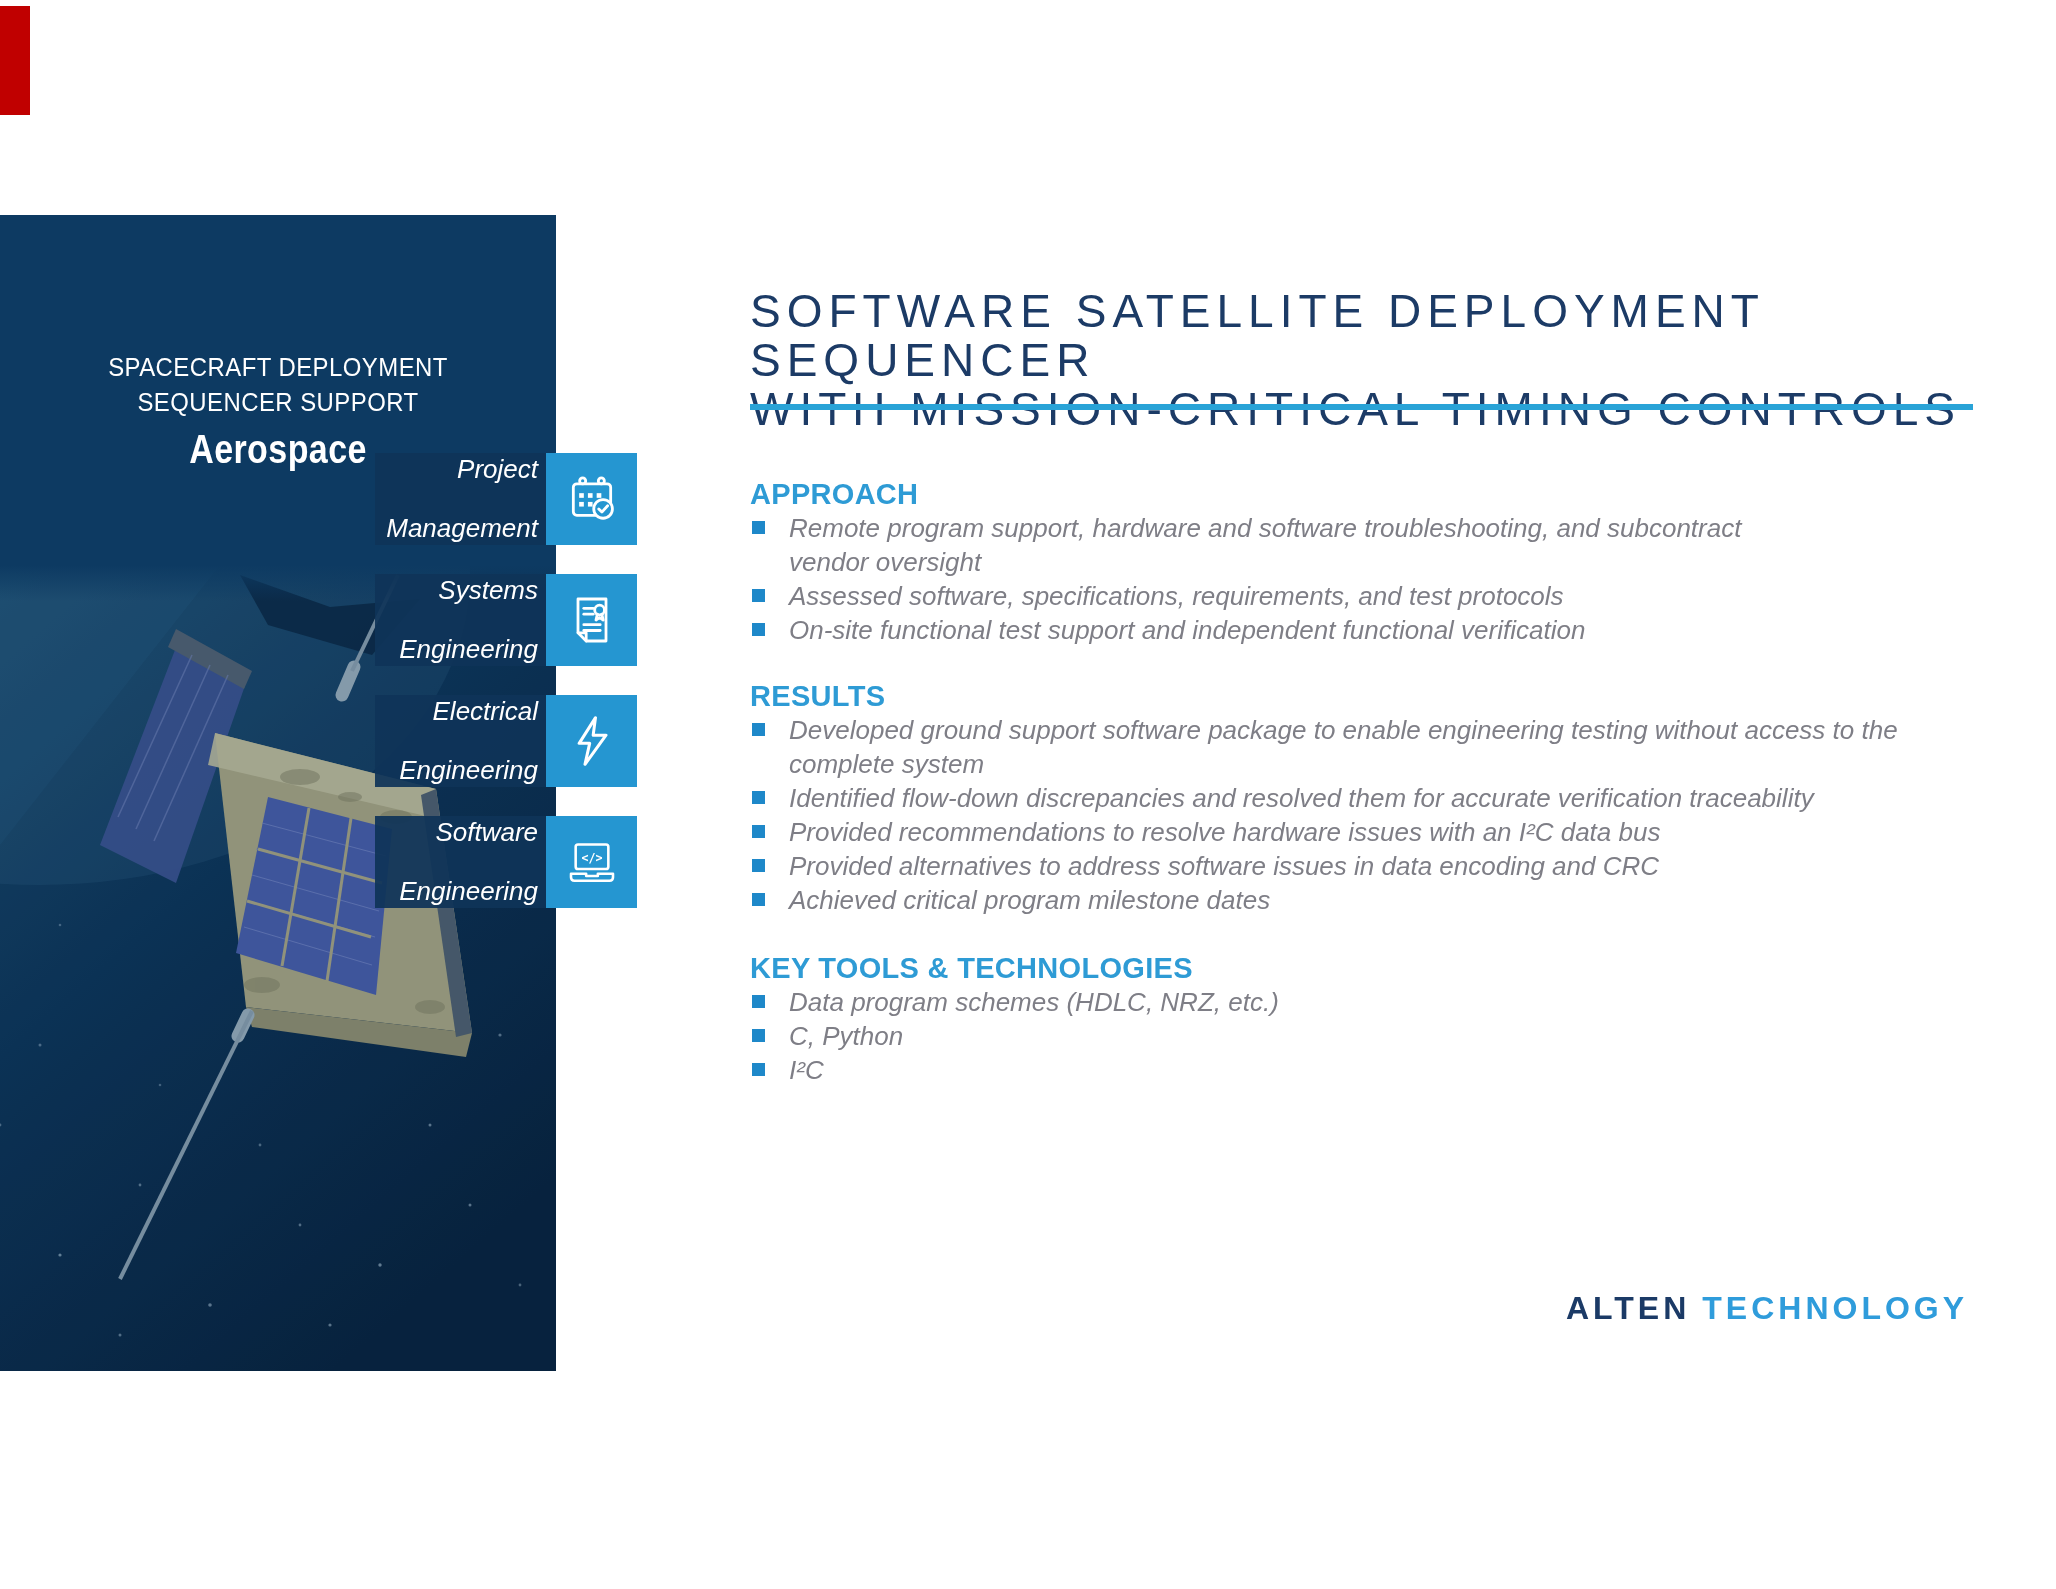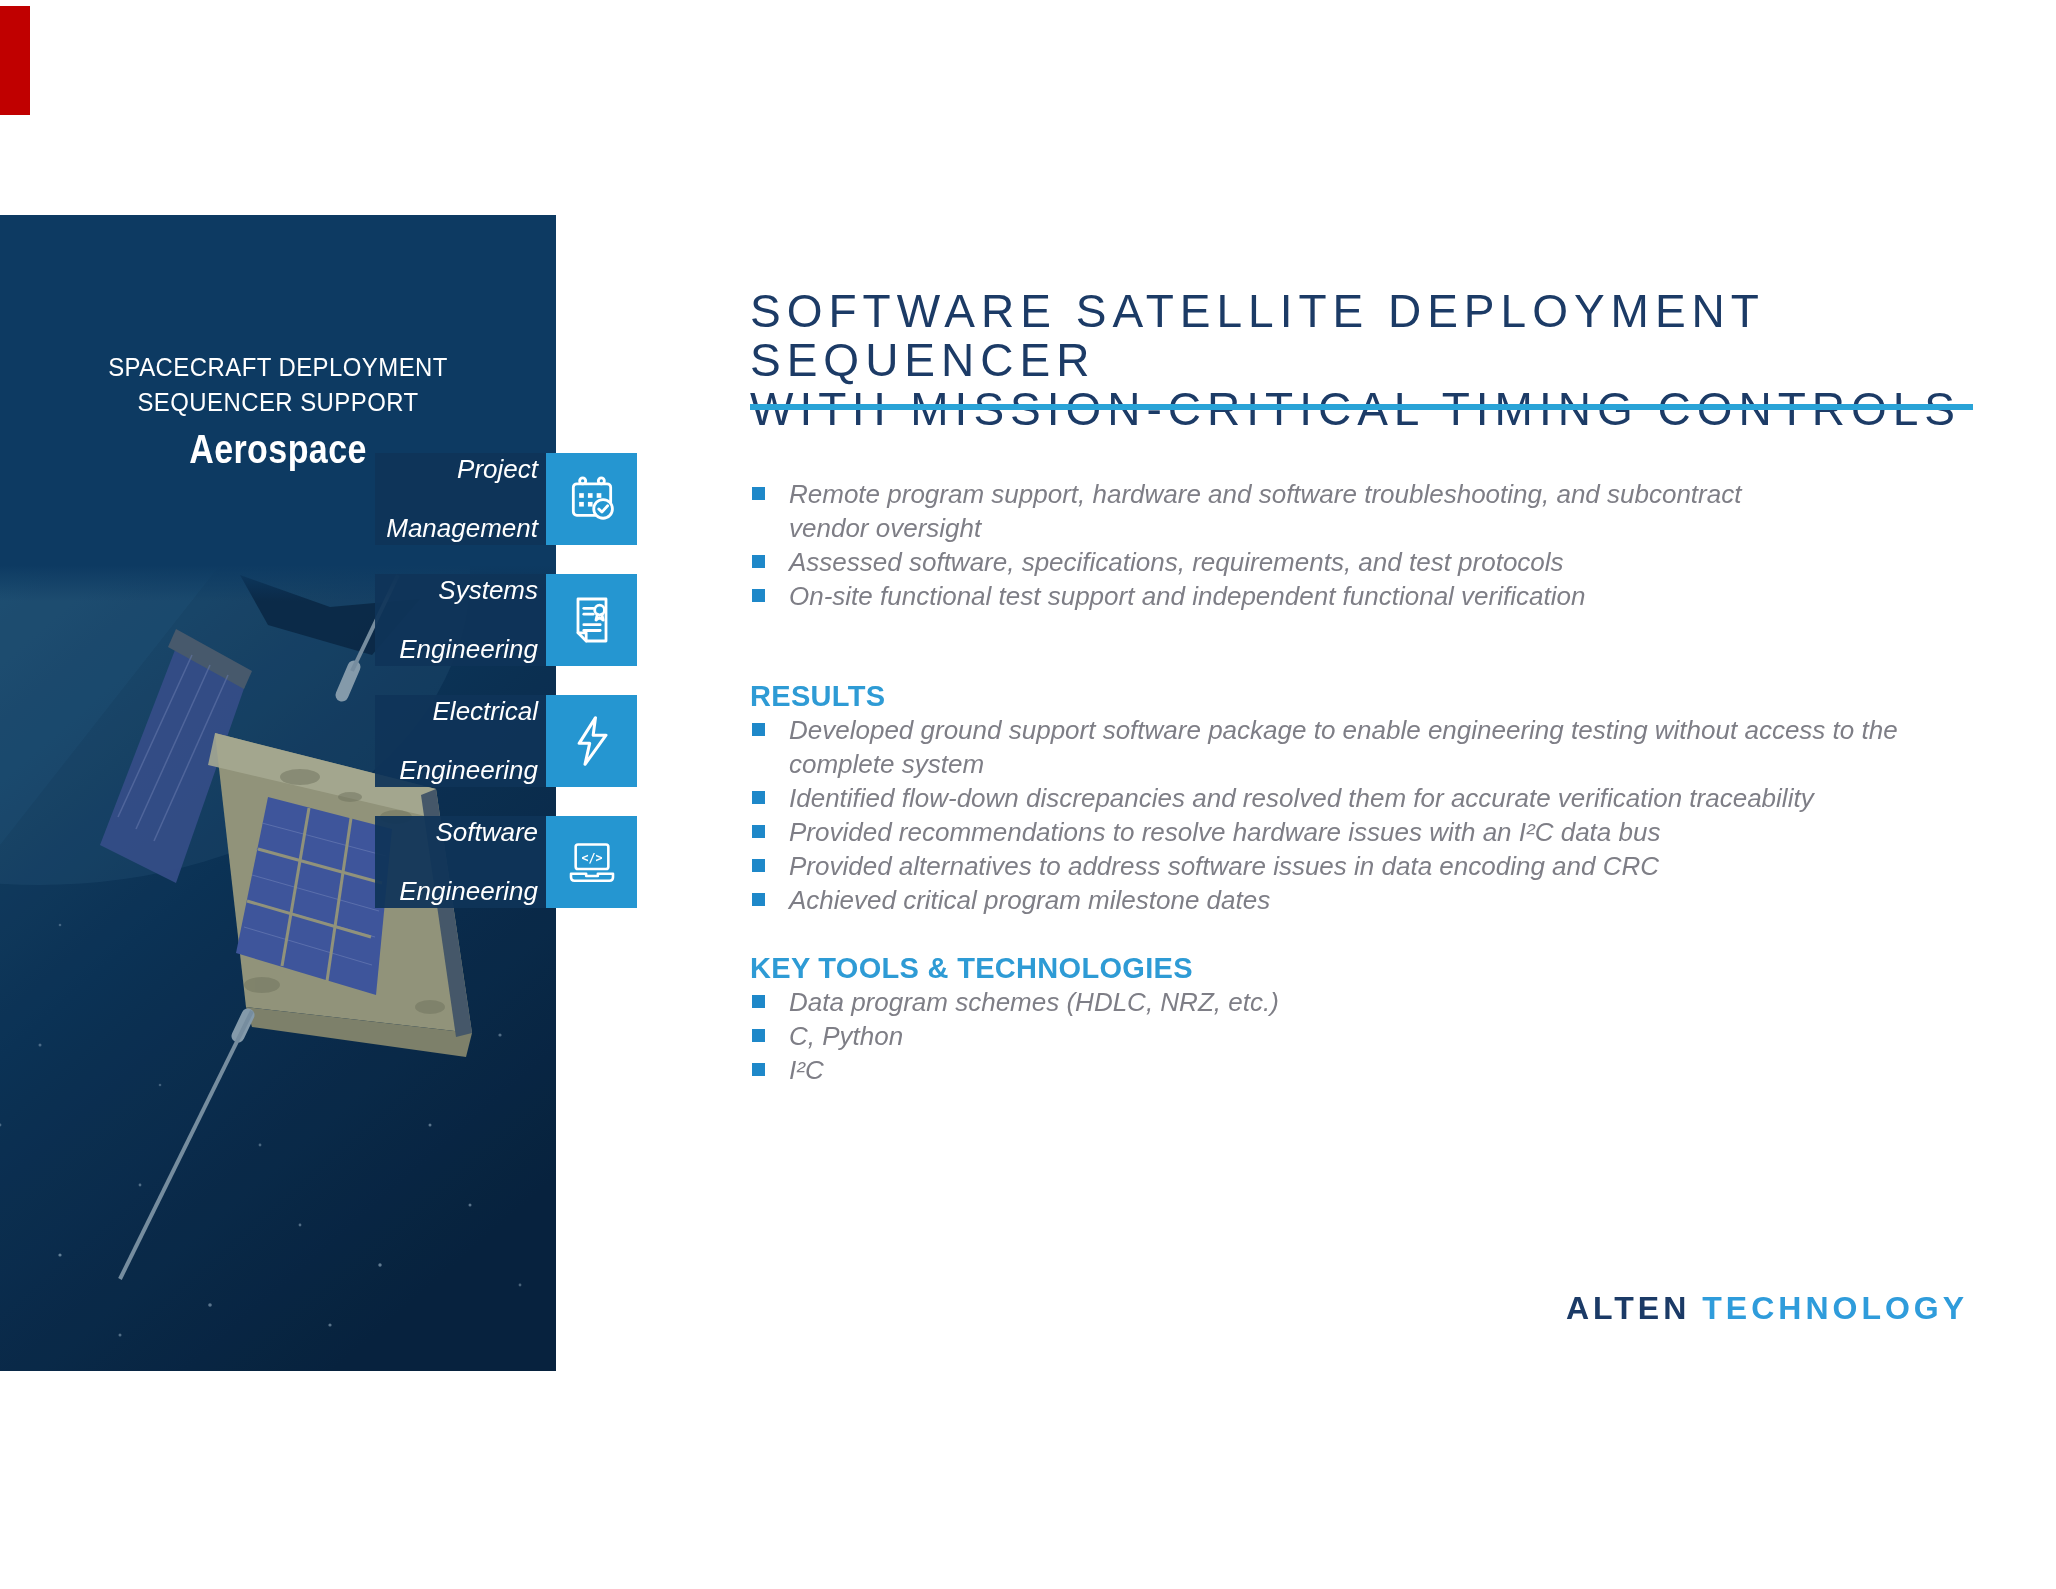--- a/index.html
+++ b/index.html
@@ -208,20 +208,21 @@
     </svg>
   </div>
 
   <div class="title">
     <div>SOFTWARE SATELLITE DEPLOYMENT SEQUENCER</div>
     <div>WITH MISSION-CRITICAL TIMING CONTROLS</div>
   </div>
   <div class="rule"></div>
 
   <div class="section sec-approach">
+    <div class="sec-h">APPROACH</div>
     <div class="li">
       <span class="sq"></span>
       <span class="btext">Remote program support, hardware and software troubleshooting, and subcontract
 vendor oversight</span>
     </div>
     <div class="li">
       <span class="sq"></span>
       <span class="btext">Assessed software, specifications, requirements, and test protocols</span>
     </div>
     <div class="li">

